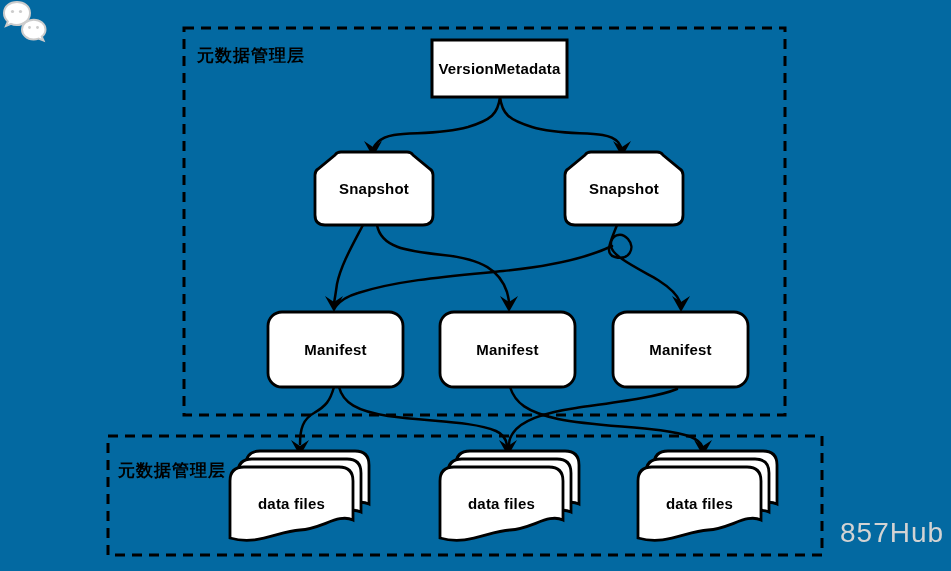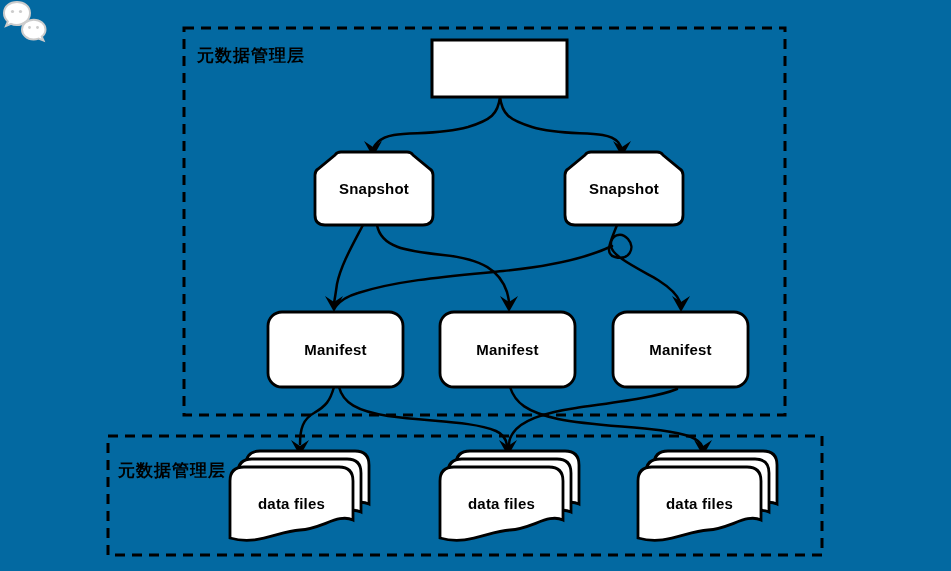--- a/index.html
+++ b/index.html
@@ -87,20 +87,21 @@
     <g fill="#fff" stroke="#000" stroke-width="2.8">
       <path d="M 654,522 L 654,465 Q 654,451 668,451 L 763,451 Q 777,451 777,465 L 777,504 C 762,497 746,513 724,514 C 702,515 682,530 654,522 Z"></path>
       <path d="M 646,530 L 646,473 Q 646,459 660,459 L 755,459 Q 769,459 769,473 L 769,512 C 754,505 738,521 716,522 C 694,523 674,538 646,530 Z"></path>
       <path d="M 638,538 L 638,481 Q 638,467 652,467 L 747,467 Q 761,467 761,481 L 761,520 C 746,513 730,529 708,530 C 686,531 666,546 638,538 Z"></path>
     </g>
   </svg>
 
   <div class="layer-label" style="left:197px;top:44px;">元数据管理层</div>
   <div class="layer-label" style="left:118px;top:459px;">元数据管理层</div>
 
+  <div class="node-label" style="left:432px;top:40px;width:135px;height:57px;">VersionMetadata</div>
 
   <div class="node-label" style="left:315px;top:152px;width:118px;height:73px;">Snapshot</div>
   <div class="node-label" style="left:565px;top:152px;width:118px;height:73px;">Snapshot</div>
 
   <div class="node-label" style="left:268px;top:312px;width:135px;height:75px;">Manifest</div>
   <div class="node-label" style="left:440px;top:312px;width:135px;height:75px;">Manifest</div>
   <div class="node-label" style="left:613px;top:312px;width:135px;height:75px;">Manifest</div>
 
   <div class="node-label df-label" style="left:230px;top:467px;width:123px;height:73px;">data files</div>
   <div class="node-label df-label" style="left:440px;top:467px;width:123px;height:73px;">data files</div>
@@ -111,14 +112,15 @@
       <path d="M 30,13 C 30,20 24,25 16.5,25 C 14.5,25 12.6,24.6 11,23.9 L 6,26 L 7.8,21.5 C 5.5,19.4 4,16.8 4,13 C 4,6.4 9.8,2 17,2 C 24.2,2 30,6.4 30,13 Z"></path>
       <path d="M 22,29.5 C 22,35 27,39.5 33.5,39.5 C 35.3,39.5 37,39.2 38.5,38.6 L 43.5,40.5 L 41.8,36.6 C 44,34.8 45.5,32.4 45.5,29.5 C 45.5,24 40.2,19.8 33.8,19.8 C 27.3,19.8 22,24 22,29.5 Z"></path>
     </g>
     <g fill="#cccccc">
       <circle cx="12.5" cy="11.5" r="1.6"></circle>
       <circle cx="20.5" cy="11.5" r="1.6"></circle>
       <circle cx="29.5" cy="27.5" r="1.4"></circle>
       <circle cx="37.5" cy="27.5" r="1.4"></circle>
     </g>
   </svg>
+  <div class="watermark">857Hub</div>
 
 </div>
 
 </body></html>

